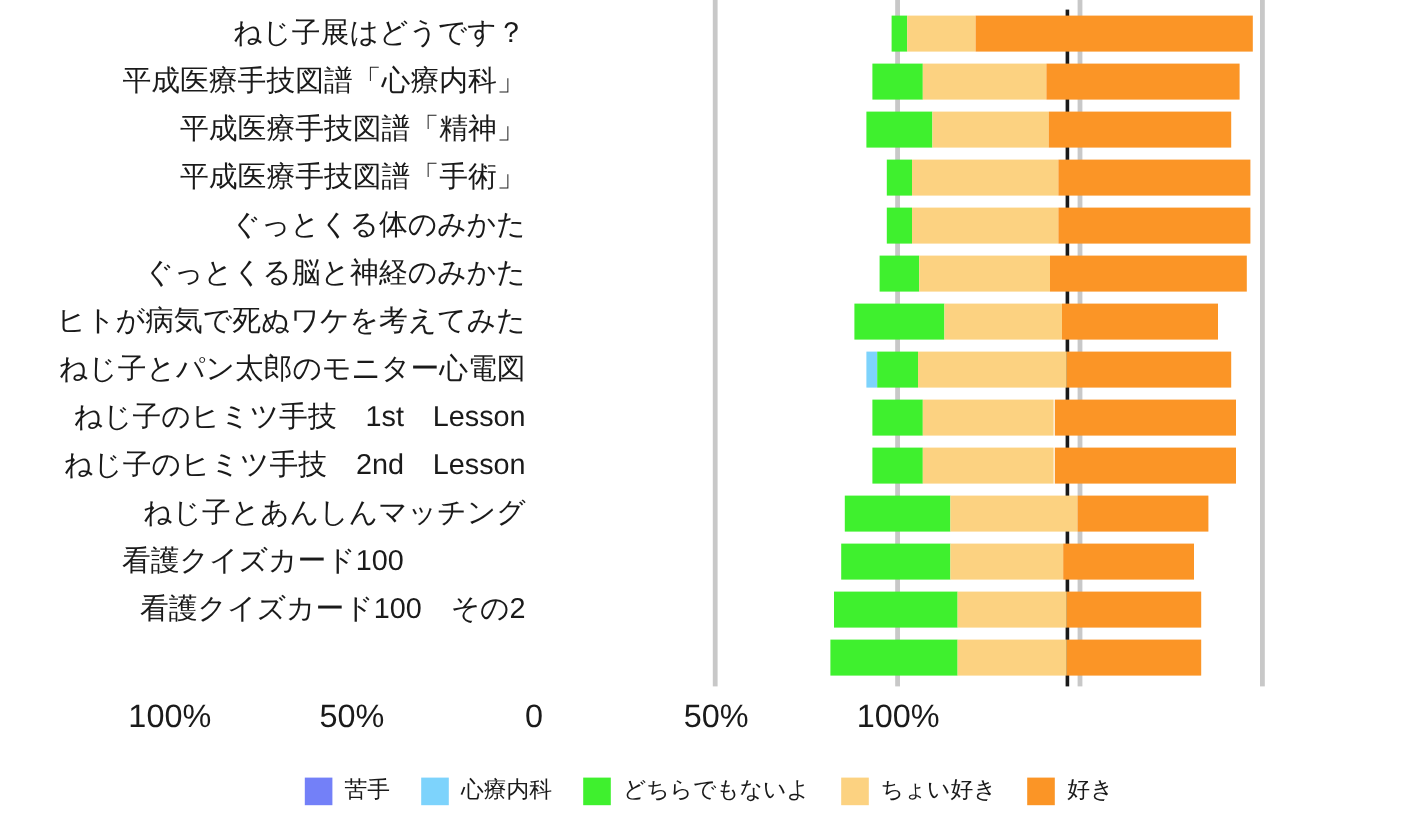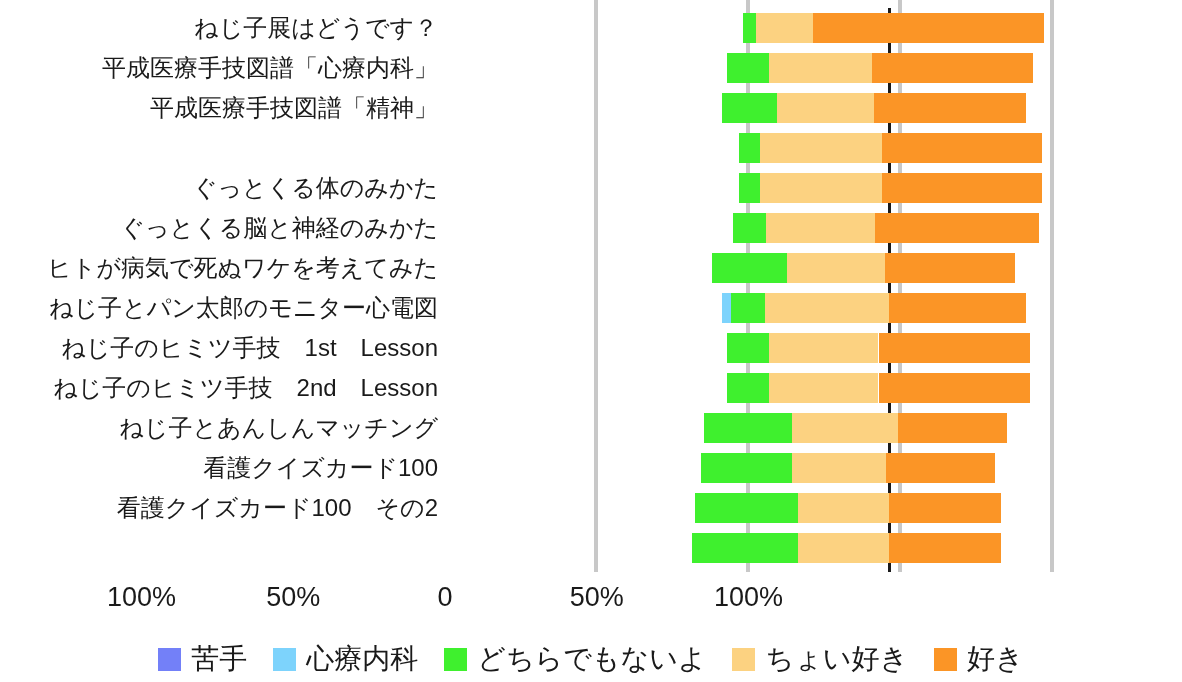--- a/index.html
+++ b/index.html
@@ -123,42 +123,43 @@
     flex-direction: row;
     align-items: center;
     gap: 10px;
   }
   .legend-swatch {
     width: 23px;
     height: 23px;
     flex: 0 0 auto;
   }
   .legend-label {
-    font-size: 28px;
+    font-size: 19px;
     line-height: 24px;
     white-space: nowrap;
   }
 </style>
 </head>
 <body>
 
 <div id="chart-root">
 
   <div id="category-axis">
       <div class="cat-label" style="top: 8px;">ねじ子展はどうです？</div>
       <div class="cat-label" style="top: 48px; padding-left: 29px;">平成医療手技図譜「心療内科」</div>
       <div class="cat-label" style="top: 88px;">平成医療手技図譜「精神」</div>
+      <div class="cat-label" style="top: 128px;">平成医療手技図譜「手術」</div>
       <div class="cat-label" style="top: 168px;">ぐっとくる体のみかた</div>
       <div class="cat-label" style="top: 208px;">ぐっとくる脳と神経のみかた</div>
       <div class="cat-label" style="top: 248px;">ヒトが病気で死ぬワケを考えてみた</div>
       <div class="cat-label" style="top: 288px;">ねじ子とパン太郎のモニター心電図</div>
       <div class="cat-label" style="top: 328px;">ねじ子のヒミツ手技　1st　Lesson</div>
       <div class="cat-label" style="top: 368px;">ねじ子のヒミツ手技　2nd　Lesson</div>
       <div class="cat-label" style="top: 408px;">ねじ子とあんしんマッチング</div>
-      <div class="cat-label" style="top: 448px;">看護クイズカード100</div>
+      <div class="cat-label" style="top: 448px; text-align: center;">看護クイズカード100</div>
       <div class="cat-label" style="top: 488px; margin-left: 16px;">看護クイズカード100　その2</div>
     </div>
 
   <div id="plot-area">
     <div id="axis-spine"></div>
   <div class="gridline" style="left: 149.25px;"></div>
       <div class="gridline" style="left: 301px;"></div>
       <div class="gridline" style="left: 452.75px;"></div>
       <div class="gridline" style="left: 604.5px;"></div>
       <div class="bar-row" title="ねじ子展はどうです？" style="top: 8px;">

